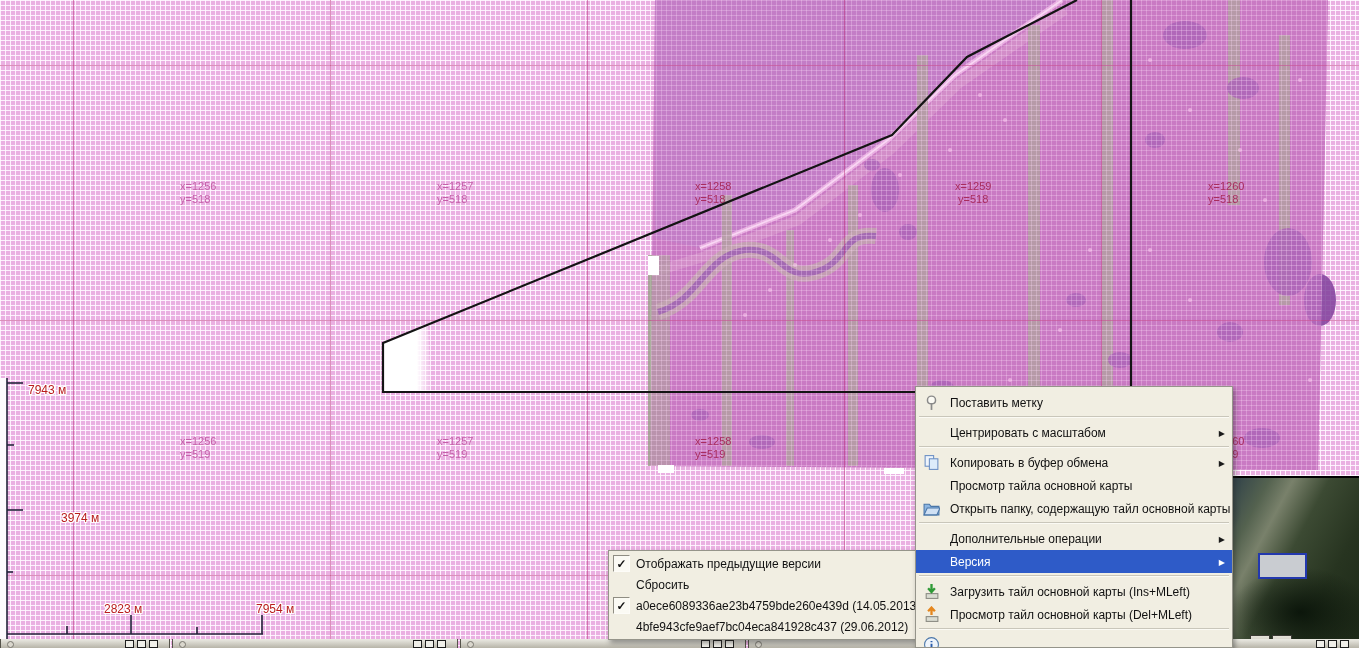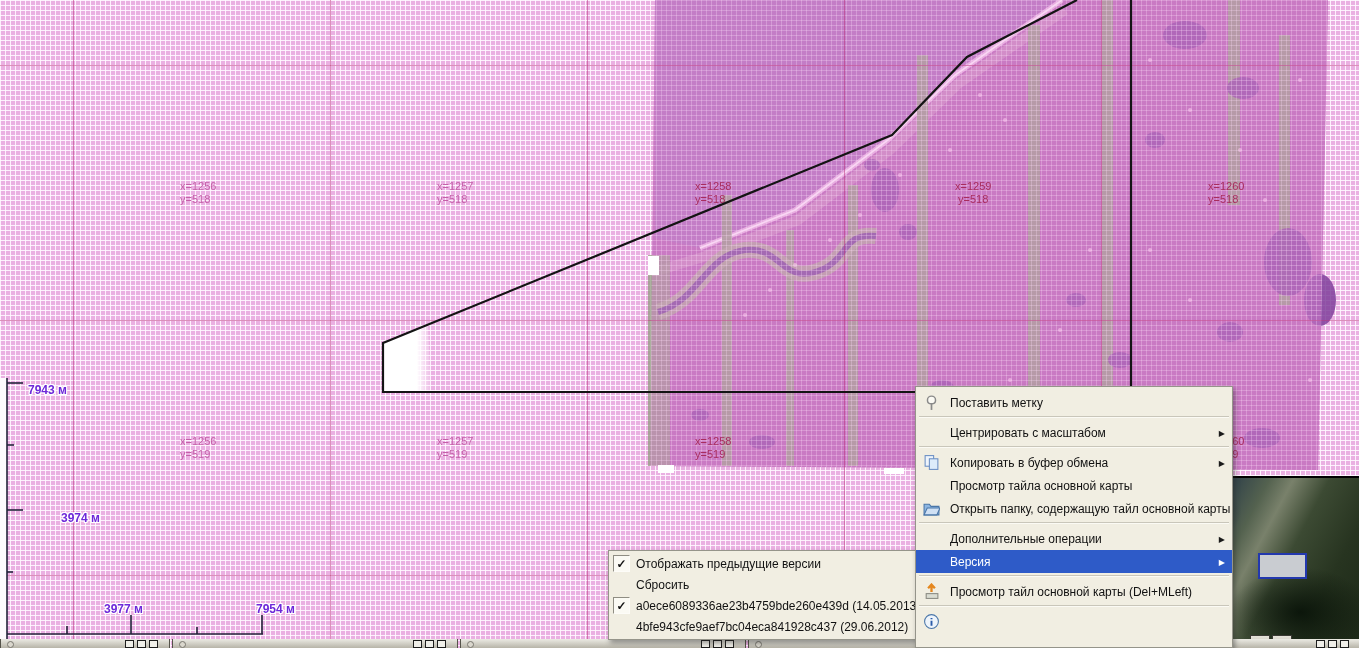--- a/index.html
+++ b/index.html
@@ -26,21 +26,21 @@
   .gridline.v{width:1px;top:0;height:640px;}
   .gridline.h{height:1px;left:0;width:1359px;}
   
   .tile-label{position:absolute;font-size:11px;line-height:13px;white-space:pre;z-index:5;}
   .tile-label.pink{color:#c45fa8;}
   .tile-label.sat{color:#a82d5e;}
   
   #poly-svg{position:absolute;left:0;top:0;z-index:6;pointer-events:none;}
   #ruler-svg{position:absolute;left:0;top:0;z-index:7;pointer-events:none;}
   .left-white{position:absolute;left:0;top:378px;width:7px;height:262px;background:#fdfafd;z-index:6;}
-  .measure-label{position:absolute;font-size:12px;font-weight:bold;color:#6d28d9;z-index:7;
+  .measure-label{position:absolute;font-size:12px;font-weight:normal;color:#b91c1c;z-index:7;
     text-shadow:-1px -1px 0 #fff,1px -1px 0 #fff,-1px 1px 0 #fff,1px 1px 0 #fff,0 -1px 0 #fff,0 1px 0 #fff,-1px 0 0 #fff,1px 0 0 #fff;}
   
   #minimap{position:absolute;left:1150px;top:476px;width:209px;height:172px;z-index:8;
     border-top:2px solid #000;
     background:
       radial-gradient(70px 45px at 72% 78%,rgba(8,18,8,.9),transparent),
       radial-gradient(60px 35px at 15% 20%,rgba(20,34,54,.9),transparent),
       linear-gradient(118deg,#2a3c50 0%,#223448 22%,#54624f 40%,#79816b 48%,#3c4a33 60%,#273420 78%,#1c2817 100%);}
   #minimap .viewport-rect{position:absolute;left:108px;top:75px;width:45px;height:22px;
     background:#c9ccd1;border:2px solid #2338ae;}
@@ -210,21 +210,21 @@
       <path d="M7,634 H263"></path>
       <path d="M67,634 V626"></path>
         <path d="M131,634 V615"></path>
         <path d="M197,634 V627"></path>
         <path d="M262,634 V615"></path>
     </g>
   </svg>
   <div id="ruler-labels">
       <div class="measure-label" style="left: 28px; top: 383px;">7943 м</div>
       <div class="measure-label" style="left: 28px; top: 511px; padding-left: 33px;">3974 м</div>
-      <div class="measure-label" style="left: 104px; top: 602px;">3977 м</div>
+      <div class="measure-label" style="left: 104px; top: 602px;">2823 м</div>
       <div class="measure-label" style="left: 256px; top: 602px;">7954 м</div>
     </div>
 
   <div id="minimap">
     <div class="viewport-rect"></div>
     <div class="mini-win" style="left:100px;top:157px;width:18px;height:15px;"></div>
     <div class="mini-win" style="left:122px;top:157px;width:18px;height:15px;"></div>
   </div>
 
   <div id="bottom-strip">
@@ -322,20 +322,29 @@
       </div>
       <div class="menu-item highlighted">
         <span>Версия</span>
         <span class="mi-arrow">▶</span>
       </div>
       <div class="menu-sep"></div>
       <div class="menu-item">
         <span class="mi-icon">
           <svg viewBox="0 0 16 16">
             <rect x="3" y="10" width="11" height="4.5" fill="#dadcd2" stroke="#8a8a82"></rect>
+            <path d="M8 1 v6.5 M4.8 5 L8 8.5 L11.2 5" stroke="#2f9a36" stroke-width="2.2" fill="none"></path>
+          </svg>
+        </span>
+        <span>Загрузить тайл основной карты (Ins+MLeft)</span>
+      </div>
+      <div class="menu-item">
+        <span class="mi-icon">
+          <svg viewBox="0 0 16 16">
+            <rect x="3" y="10" width="11" height="4.5" fill="#dadcd2" stroke="#8a8a82"></rect>
             <path d="M8 8.5 V2 M4.8 5 L8 1.5 L11.2 5" stroke="#e5871e" stroke-width="2.2" fill="none"></path>
           </svg>
         </span>
         <span>Просмотр тайл основной карты (Del+MLeft)</span>
       </div>
       <div class="menu-sep"></div>
       <div class="menu-item">
         <span class="mi-icon">
           <svg viewBox="0 0 16 16">
             <circle cx="8" cy="8" r="6.5" fill="#eef4fb" stroke="#4a76a8"></circle>

